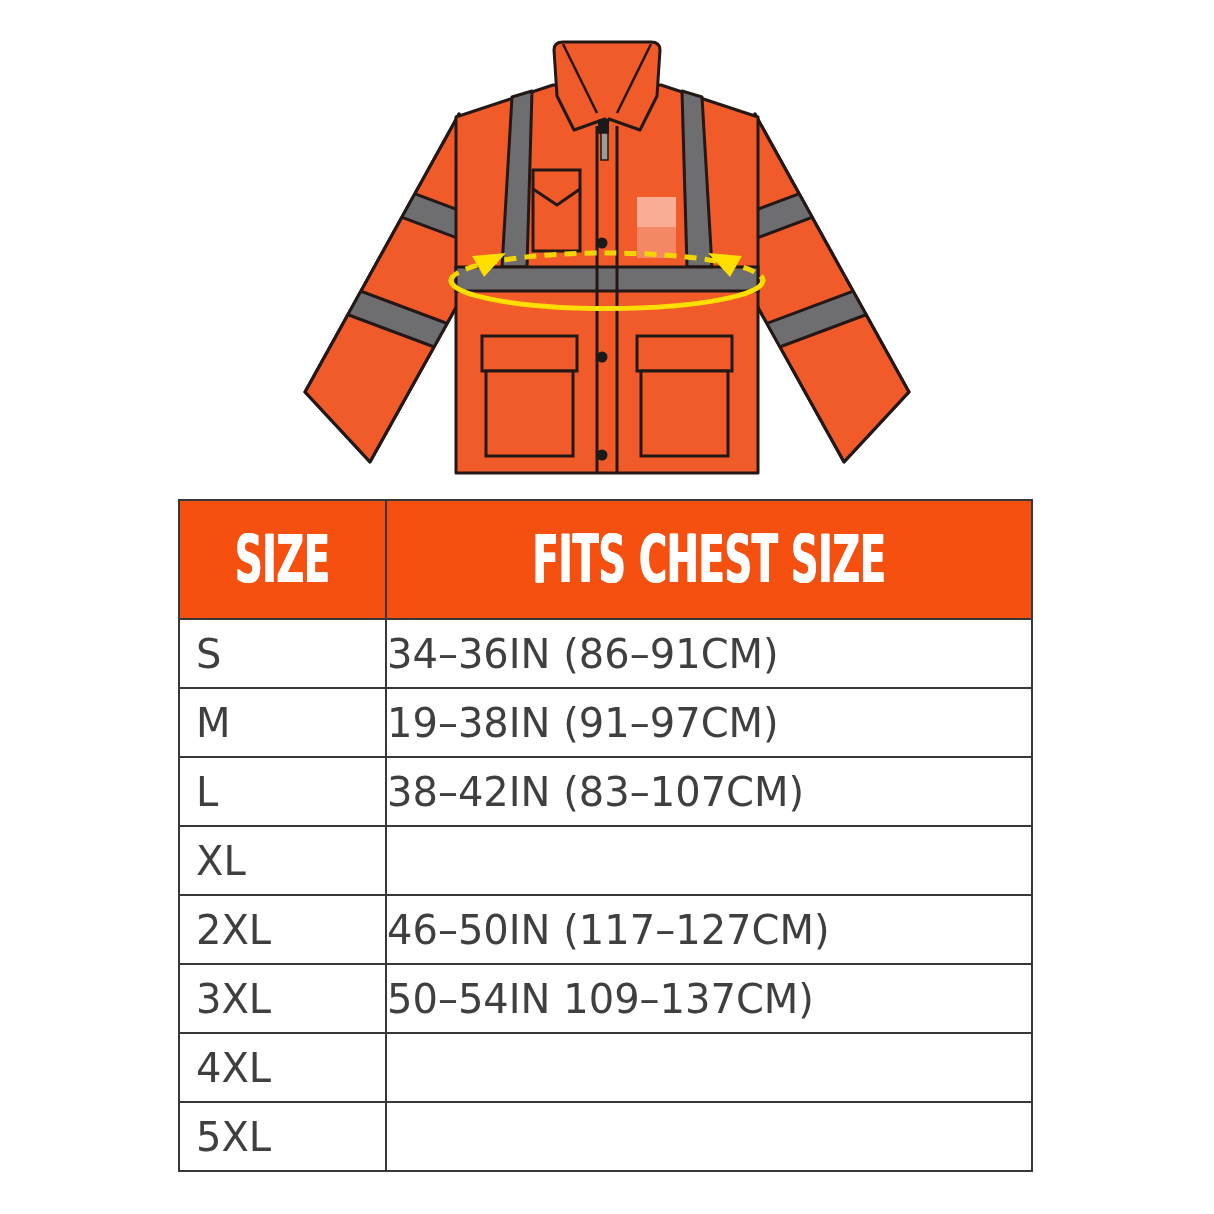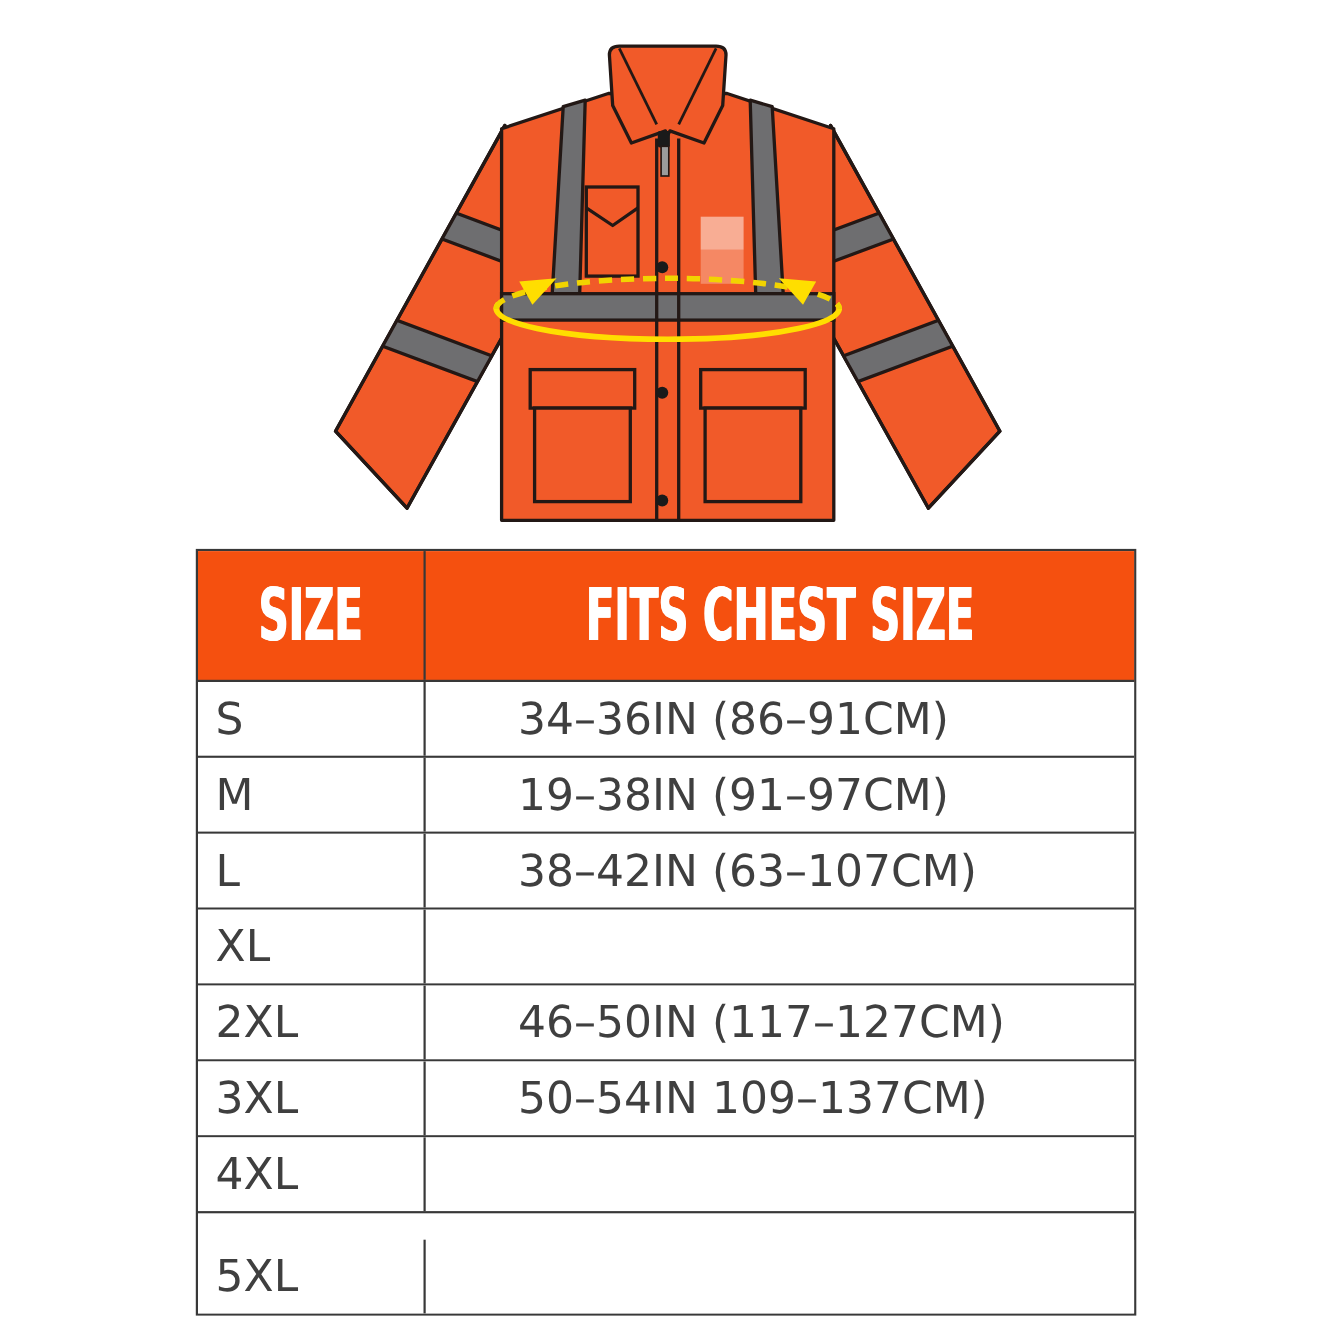--- a/index.html
+++ b/index.html
@@ -53,31 +53,31 @@
     transform: scaleX(0.575);
     text-shadow: 1px 0 0 #ffffff, -1px 0 0 #ffffff;
   }
   .t-row {
     display: grid;
     grid-template-columns: 207px 1fr;
     height: 67px;
     border-bottom: 2px solid #383838;
     background: #ffffff;
   }
-  .t-row:last-child { border-bottom: none; margin-top: 24px; }
+  .t-row:last-child { border-bottom: none; }
   .t-row .cell {
     display: flex;
     align-items: center;
     font-size: 40px;
     color: #3f3f3f;
     white-space: nowrap;
     overflow: hidden;
   }
   .t-row .cell.size { padding-left: 16px; border-right: 2px solid #383838; }
-  .t-row .cell.chest { padding-left: 84px; }
+  .t-row .cell.chest { }
 </style>
 </head>
 <body>
 
 <div id="canvas">
 
   <div id="jacket-wrap">
     <svg width="1214" height="500" viewBox="0 0 1214 500" xmlns="http://www.w3.org/2000/svg">
       <defs>
         <clipPath id="sleeveClip">
@@ -171,21 +171,21 @@
     <div class="t-row">
       <div class="cell size">S</div>
       <div class="cell chest">34–36IN (86–91CM)</div>
     </div>
     <div class="t-row">
       <div class="cell size">M</div>
       <div class="cell chest">19–38IN (91–97CM)</div>
     </div>
     <div class="t-row">
       <div class="cell size">L</div>
-      <div class="cell chest">38–42IN (63–107CM)</div>
+      <div class="cell chest">38–42IN (83–107CM)</div>
     </div>
     <div class="t-row">
       <div class="cell size">XL</div>
     </div>
     <div class="t-row">
       <div class="cell size">2XL</div>
       <div class="cell chest">46–50IN (117–127CM)</div>
     </div>
     <div class="t-row">
       <div class="cell size">3XL</div>

